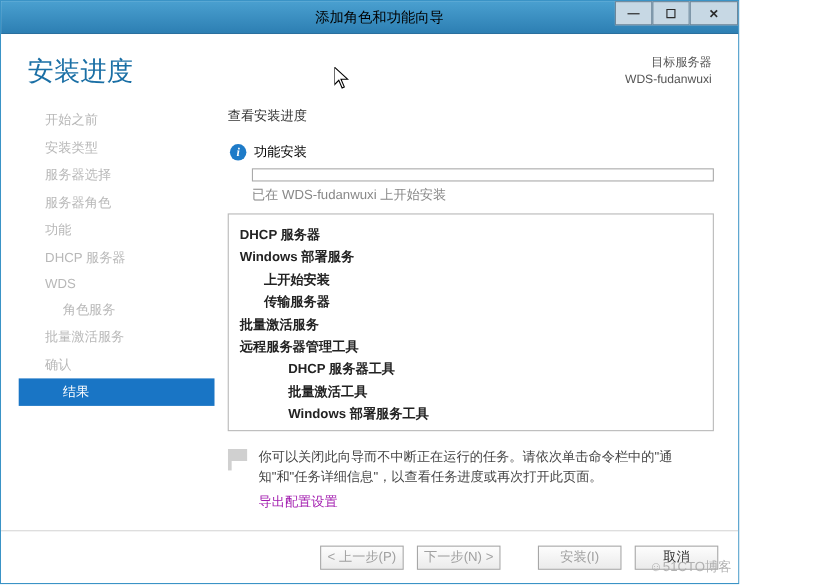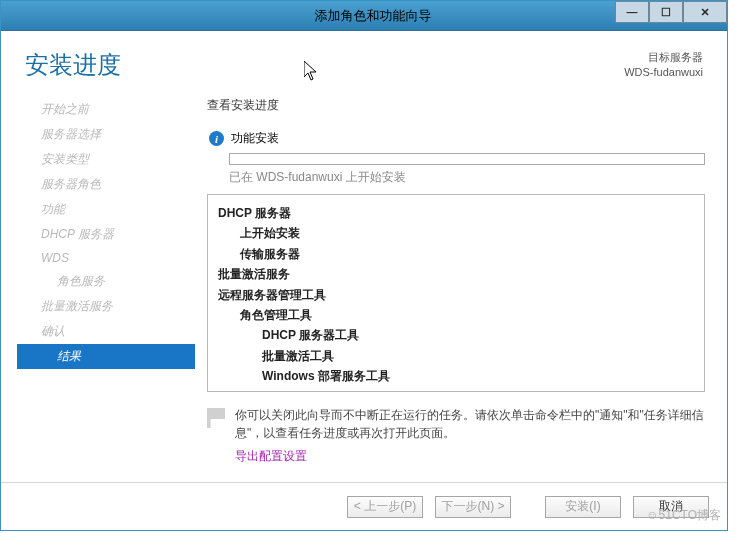--- a/index.html
+++ b/index.html
@@ -6,21 +6,21 @@
     body {
       font-family: "Microsoft YaHei", "Segoe UI", sans-serif;
       font-size: 12px;
       background: #fff;
       width: 750px;
       height: 533px;
       overflow: hidden;
       position: relative;
     }
     .window {
-      width: 728px;
+      width: 672px;
       height: 531px;
       border: 1px solid #3a93c6;
       background: #fff;
       position: relative;
     }
     .titlebar {
       height: 30px;
       background: linear-gradient(to bottom, #4aa0d0, #2d7fb3);
       display: flex;
       align-items: center;
@@ -77,21 +77,20 @@
       line-height: 1.4;
     }
     .main-row {
       display: flex;
       flex: 1;
       overflow: hidden;
     }
     .sidebar {
       width: 178px;
       padding: 6px 0 0 0;
-      font-style: italic;
     }
     .nav-item {
       padding: 4px 0 4px 40px;
       font-size: 12px;
       color: #b8b8b8;
       cursor: default;
       white-space: nowrap;
     }
     .nav-item.indent {
       padding-left: 56px;
@@ -248,22 +247,22 @@
       <div class="target-info">
         <div>目标服务器</div>
         <div>WDS-fudanwuxi</div>
       </div>
     </div>
 
     <div class="main-row">
 
       <div class="sidebar">
         <div class="nav-item">开始之前</div>
+        <div class="nav-item">安装类型</div>
         <div class="nav-item">服务器选择</div>
-        <div class="nav-item">安装类型</div>
         <div class="nav-item">服务器角色</div>
         <div class="nav-item">功能</div>
         <div class="nav-item">DHCP 服务器</div>
         <div class="nav-item">WDS</div>
         <div class="nav-item indent">角色服务</div>
         <div class="nav-item">批量激活服务</div>
         <div class="nav-item">确认</div>
         <div class="nav-item active">结果</div>
       </div>
 
@@ -273,25 +272,25 @@
         <div class="info-line">
           <div class="info-icon">i</div>
           <div>功能安装</div>
         </div>
 
         <div class="progress-bar"></div>
         <div class="status-text">已在 WDS-fudanwuxi 上开始安装</div>
 
         <div class="features-box">
           <div class="feat-row">DHCP 服务器</div>
+          <div class="feat-row">Windows 部署服务</div>
           <div class="feat-row ind1">上开始安装</div>
           <div class="feat-row ind1">传输服务器</div>
           <div class="feat-row">批量激活服务</div>
           <div class="feat-row">远程服务器管理工具</div>
-          <div class="feat-row ind1">角色管理工具</div>
           <div class="feat-row ind2">DHCP 服务器工具</div>
           <div class="feat-row ind2">批量激活工具</div>
           <div class="feat-row ind2">Windows 部署服务工具</div>
         </div>
 
         <div class="tip-row">
           <div class="flag-icon"></div>
           <div class="tip-text">你可以关闭此向导而不中断正在运行的任务。请依次单击命令栏中的"通知"和"任务详细信息"，以查看任务进度或再次打开此页面。</div>
         </div>
         <a class="export-link">导出配置设置</a>

